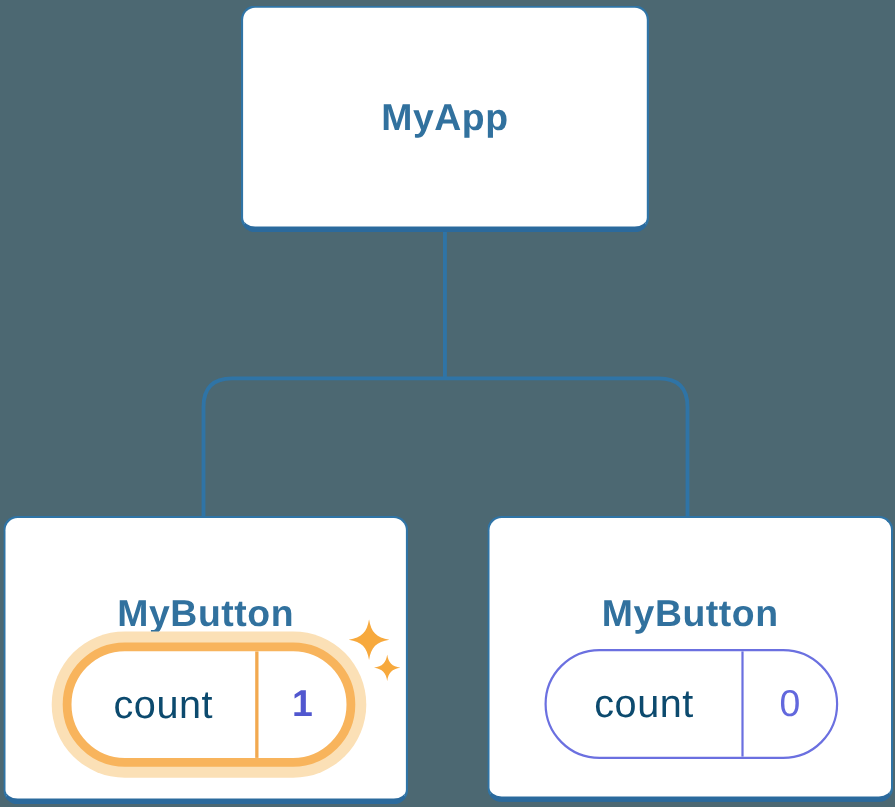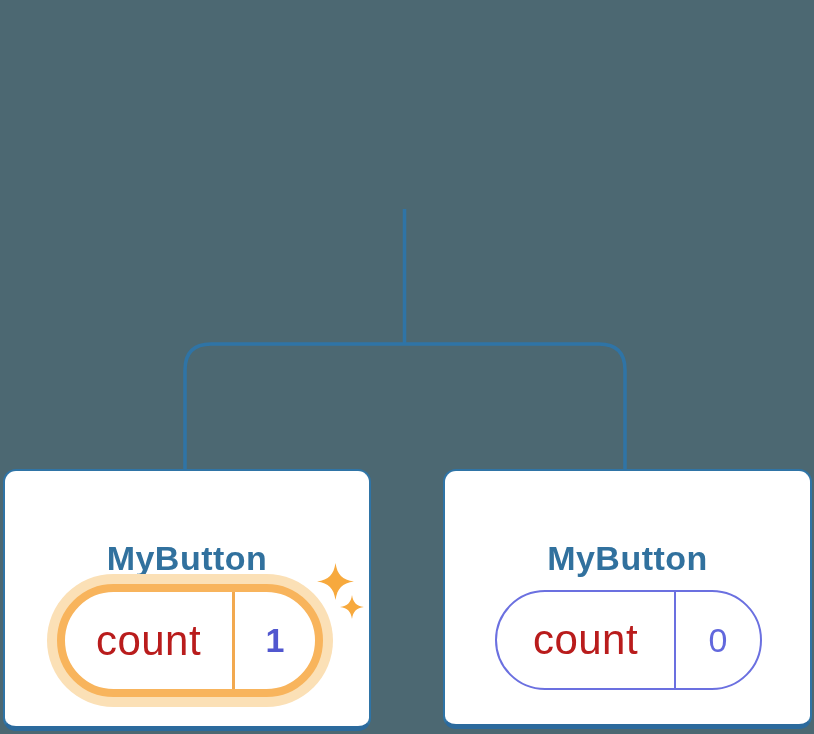--- a/index.html
+++ b/index.html
@@ -29,41 +29,44 @@
   .pill-highlight{
     left:52px;top:113px;width:266px;height:113px;
     border:8px solid #F8B45C;border-radius:60px;
     box-shadow:0 0 0 10px #FBE0B6;
   }
   .pill-normal{
     left:50px;top:119px;width:267px;height:100px;
     border:2px solid #6B70E0;border-radius:52px;
   }
   .pill-cell{flex:1;display:flex;align-items:center;justify-content:center;}
-  .pill-key{font-size:42px;color:#b91c1c;letter-spacing:.5px;}
+  .pill-key{font-size:36px;color:#0c4a6e;letter-spacing:.5px;}
   .pill-value{flex:0 0 84px;font-size:34px;color:#6268DD;}
   .pill-highlight .pill-value{font-weight:bold;color:#5157CF;flex-basis:80px;}
   .pill-divider{width:2px;background:#6B70E0;}
   .pill-highlight + * {}
   .divider-orange{width:3px;background:#F2A94F;}
   .sparkle{position:absolute;}
   .sparkle path{fill:#F7A93D;}
   .sparkle-large{left:312px;top:92px;width:37px;height:37px;}
   .sparkle-small{left:335px;top:124px;width:24px;height:24px;}
 </style>
 </head>
 <body>
 
 <div class="canvas">
 
   <svg class="connectors" width="814" height="734" viewBox="0 0 814 734" aria-hidden="true">
     <path d="M404.5 209 L404.5 344"></path>
     <path d="M185 470 L185 370 Q185 344 211 344 L599 344 Q625 344 625 370 L625 470"></path>
   </svg>
 
+  <div class="card card-root">
+    <div class="card-title">MyApp</div>
+  </div>
 
   <div class="card card-child card-left">
     <div class="card-title">MyButton</div>
     <div class="pill pill-highlight">
       <div class="pill-cell pill-key">count</div>
       <div class="pill-divider divider-orange"></div>
       <div class="pill-cell pill-value">1</div>
     </div>
     <svg class="sparkle sparkle-large" viewBox="0 0 100 100" aria-hidden="true">
       <path d="M50 0 C55 32 68 45 100 50 C68 55 55 68 50 100 C45 68 32 55 0 50 C32 45 45 32 50 0 Z"></path>

